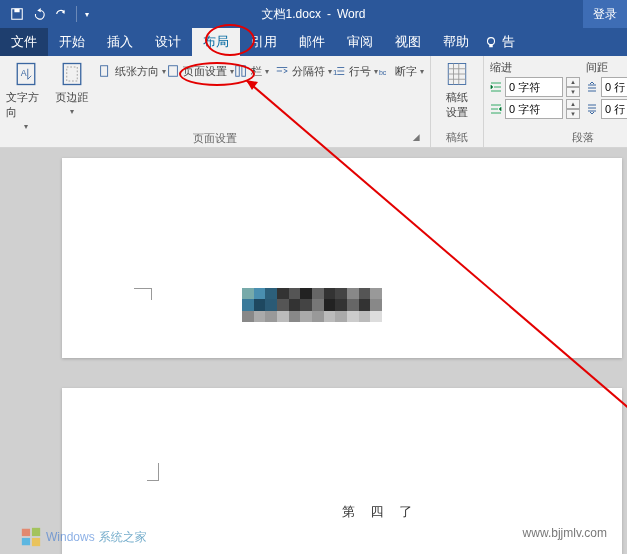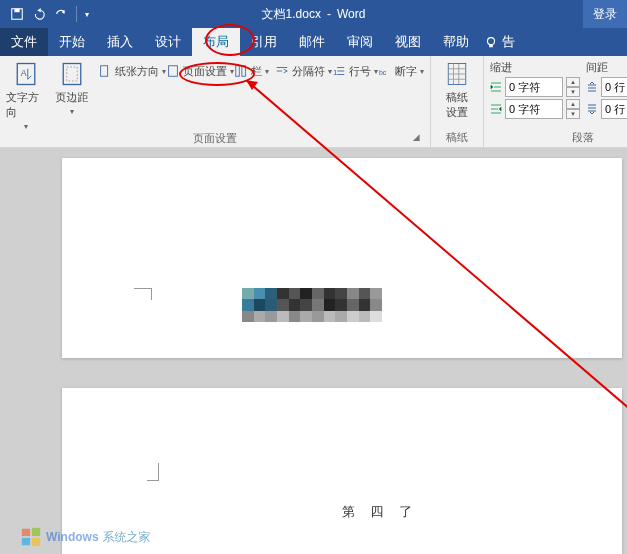--- a/index.html
+++ b/index.html
@@ -48,21 +48,21 @@
 .margin-mark1 { position: absolute; left: 72px; top: 130px; width: 18px; height: 12px; border-right: 1px solid #999; border-top: 1px solid #999; }
 .margin-mark2 { position: absolute; left: 85px; top: 75px; width: 12px; height: 18px; border-right: 1px solid #999; border-bottom: 1px solid #999; }
 
 .annot-oval-tab { position: absolute; left: 205px; top: 24px; width: 50px; height: 32px; border: 2px solid #e30000; border-radius: 50%; pointer-events: none; }
 .annot-oval-btn { position: absolute; left: 179px; top: 62px; width: 76px; height: 24px; border: 2px solid #e30000; border-radius: 50%; pointer-events: none; }
 .annot-arrow { position: absolute; left: 246px; top: 80px; width: 430px; height: 370px; pointer-events: none; }
 
 .watermarks { position: absolute; left: 0; right: 0; bottom: 6px; display: flex; justify-content: space-between; padding: 0 20px; font-size: 12px; opacity: .55; font-family: Arial, sans-serif; }
 .wm-logo { display: flex; align-items: center; gap: 4px; }
 .wm-logo svg { width: 22px; height: 22px; }
-.wm-txt1 { color: #2e6fd0; font-weight: bold; }
+.wm-txt1 { color: #2e6fd0; font-weight: normal; }
 .wm-txt2 { color: #0369a1; }
 </style>
 </head>
 <body>
 
 <div class="titlebar">
   <div class="qat">
     <span class="qat-icon">
         <svg viewBox="0 0 16 16">
           <rect x="2" y="2" width="12" height="12" fill="none" stroke="#fff" stroke-width="1.2"></rect>
@@ -350,13 +350,14 @@
   <div class="wm-logo">
     <svg viewBox="0 0 24 24">
       <rect x="2" y="3" width="9" height="8" fill="#f25022"></rect>
         <rect x="13" y="2" width="9" height="9" fill="#7fba00"></rect>
       <rect x="2" y="13" width="9" height="8" fill="#00a4ef"></rect>
         <rect x="13" y="13" width="9" height="9" fill="#ffb900"></rect>
     </svg>
     <span class="wm-txt1">Windows</span>
     <span class="wm-txt2">系统之家</span>
   </div>
+  <span>www.bjjmlv.com</span>
 </div>
 
 </body></html>

